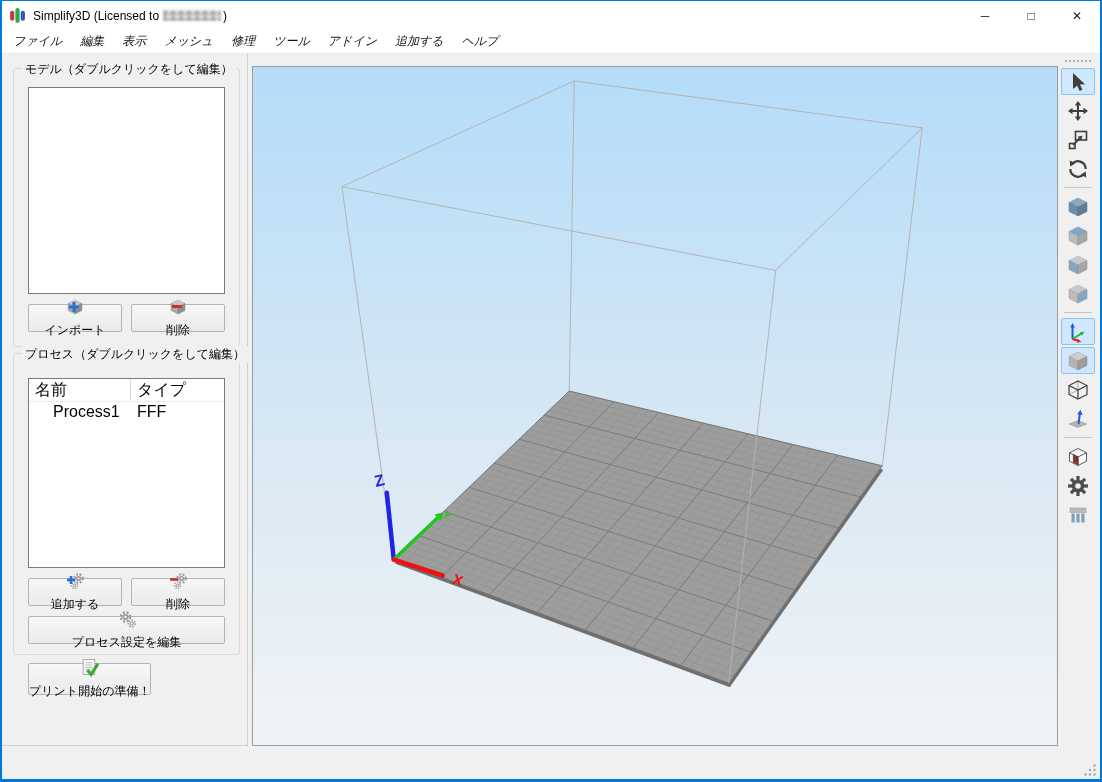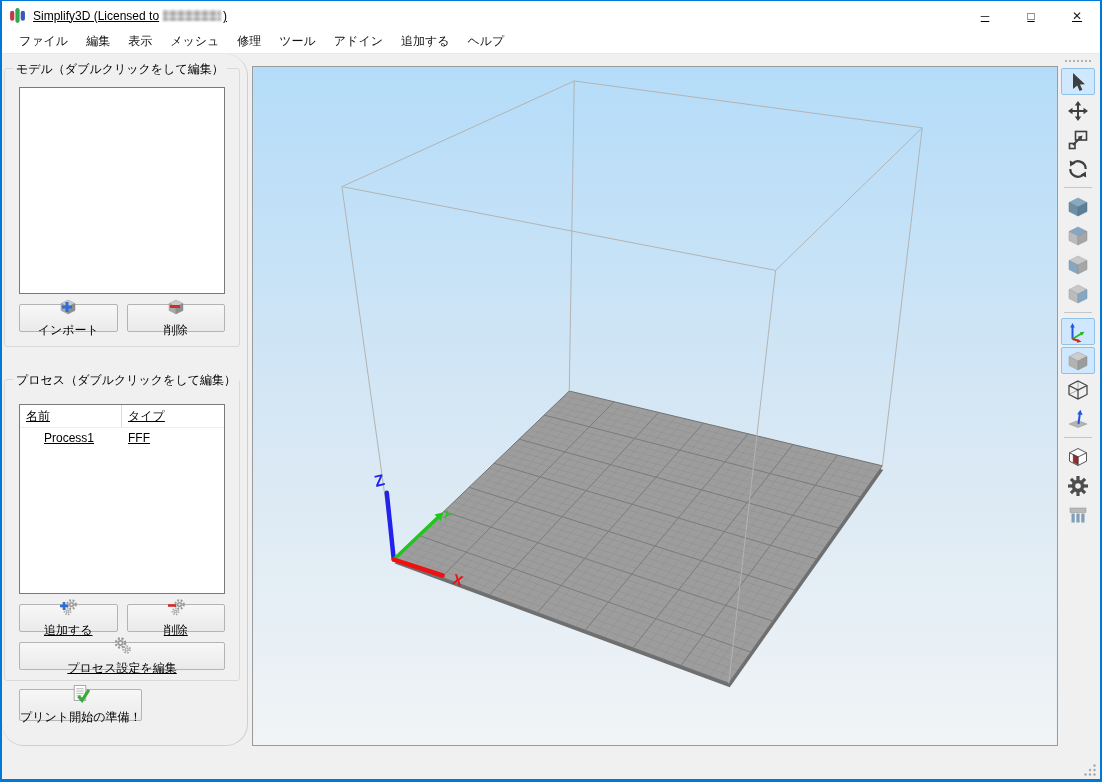--- a/index.html
+++ b/index.html
@@ -2,54 +2,54 @@
 <html><head>
 <meta charset="utf-8">
 <style>
   * { box-sizing: border-box; margin: 0; padding: 0; }
   html,body { width:1102px; height:782px; overflow:hidden;
     font-family:"Liberation Sans","DejaVu Sans",sans-serif; }
   .window { width:1102px; height:782px; background:#f0f0f0;
     border:2px solid #0078d7; border-top-width:1px; border-bottom-width:3px;
     display:flex; flex-direction:column; position:relative; }
   
-  .titlebar { height:29px; background:#ffffff; display:flex; align-items:center; padding-left:7px; flex:0 0 auto;text-decoration:underline; }
+  .titlebar { height:29px; background:#ffffff; display:flex; align-items:center; padding-left:7px; flex:0 0 auto; }
   .app-icon { width:17px; height:17px; margin-right:7px; flex:0 0 auto; }
   .title-text { font-size:12px; color:#000; white-space:nowrap; }
   .redacted { display:inline-block; width:58px; height:11px; margin:0 2px -1px 4px;
     background:repeating-linear-gradient(90deg,#c9c9c9 0 4px,#ececec 4px 8px),
                repeating-linear-gradient(0deg,#d6d6d6 0 3px,#f2f2f2 3px 6px);
     background-blend-mode:multiply; filter:blur(1px); }
   .title-spacer { flex:1; }
   .win-controls { display:flex; height:29px; }
   .win-btn { width:46px; height:29px; display:flex; align-items:center; justify-content:center;
     font-size:12px; color:#1a1a1a; }
   
   .menubar { height:24px; background:#ffffff; display:flex; align-items:center;
-    padding-left:8px; font-size:12px; color:#111; flex:0 0 auto; border-bottom:1px solid #e9e9e9; }
+    padding-left:2px; font-size:12px; color:#111; flex:0 0 auto; border-bottom:1px solid #e9e9e9;font-style:italic; }
   .menu-item { padding:4px 9px; }
   
   .main { flex:1; display:flex; align-items:flex-start; background:#f0f0f0; }
   
-  .left-panel { width:246px; height:692px; padding:8px 7px 0 2px;
-    border-right:1px solid #cfcfcf; border-bottom:1px solid #cfcfcf; flex:0 0 auto;border-radius:22px; }
+  .left-panel { width:246px; height:692px; padding:8px 7px 0 11px;
+    border-right:1px solid #cfcfcf; border-bottom:1px solid #cfcfcf; flex:0 0 auto; }
   .groupbox { position:relative; border:1px solid #d9d9d9; border-radius:3px;
     padding:18px 14px 14px 14px; }
-  .gb2 { margin-top:32px; padding-top:24px; padding-bottom:10px;text-decoration:underline; }
+  .gb2 { margin-top:6px; padding-top:24px; padding-bottom:10px; }
   .gb-title { position:absolute; top:-8px; left:8px; background:#f0f0f0; padding:0 3px;
     font-size:12px; color:#000; white-space:nowrap; }
   .listbox { height:207px; background:#fff; border:1px solid #7a7a7a; }
   .btn-row { display:flex; gap:9px; margin-top:10px; }
   .btn { height:28px; display:flex; align-items:center; justify-content:center; gap:6px;
     background:linear-gradient(#f7f7f7,#eaeaea); border:1px solid #b4b4b4; border-radius:2px;
     font-size:12px; color:#000; width:100%;flex-direction:column; }
   .btn svg { flex:0 0 auto; }
   .btn-tall { height:32px; margin:8px 15px 16px 15px; width:auto; }
   
-  .ptable { height:190px; background:#fff; border:1px solid #7a7a7a; font-size:12px; color:#000;
+  .ptable { height:190px; background:#fff; border:1px solid #7a7a7a; font-size:16px; color:#000;
     display:flex; flex-direction:column; }
   .ptable-head { display:flex; height:23px; align-items:center; border-bottom:1px solid #ededed; flex:0 0 auto; }
   .pt-col-name { width:102px; padding-left:6px; border-right:1px solid #d9d9d9; height:100%; display:flex; align-items:center; }
   .pt-col-type { padding-left:6px; }
   .ptable-row { display:flex; height:20px; align-items:center; }
   .pt-cell-name { width:102px; padding-left:24px; }
   .pt-cell-type { padding-left:6px; }
   
   .viewport-wrap { margin:12px 0 0 4px; flex:0 0 auto; }
   #scene { display:block; width:806px; height:680px; border:1px solid #9b9b9b; background:#cfe4f4; }

